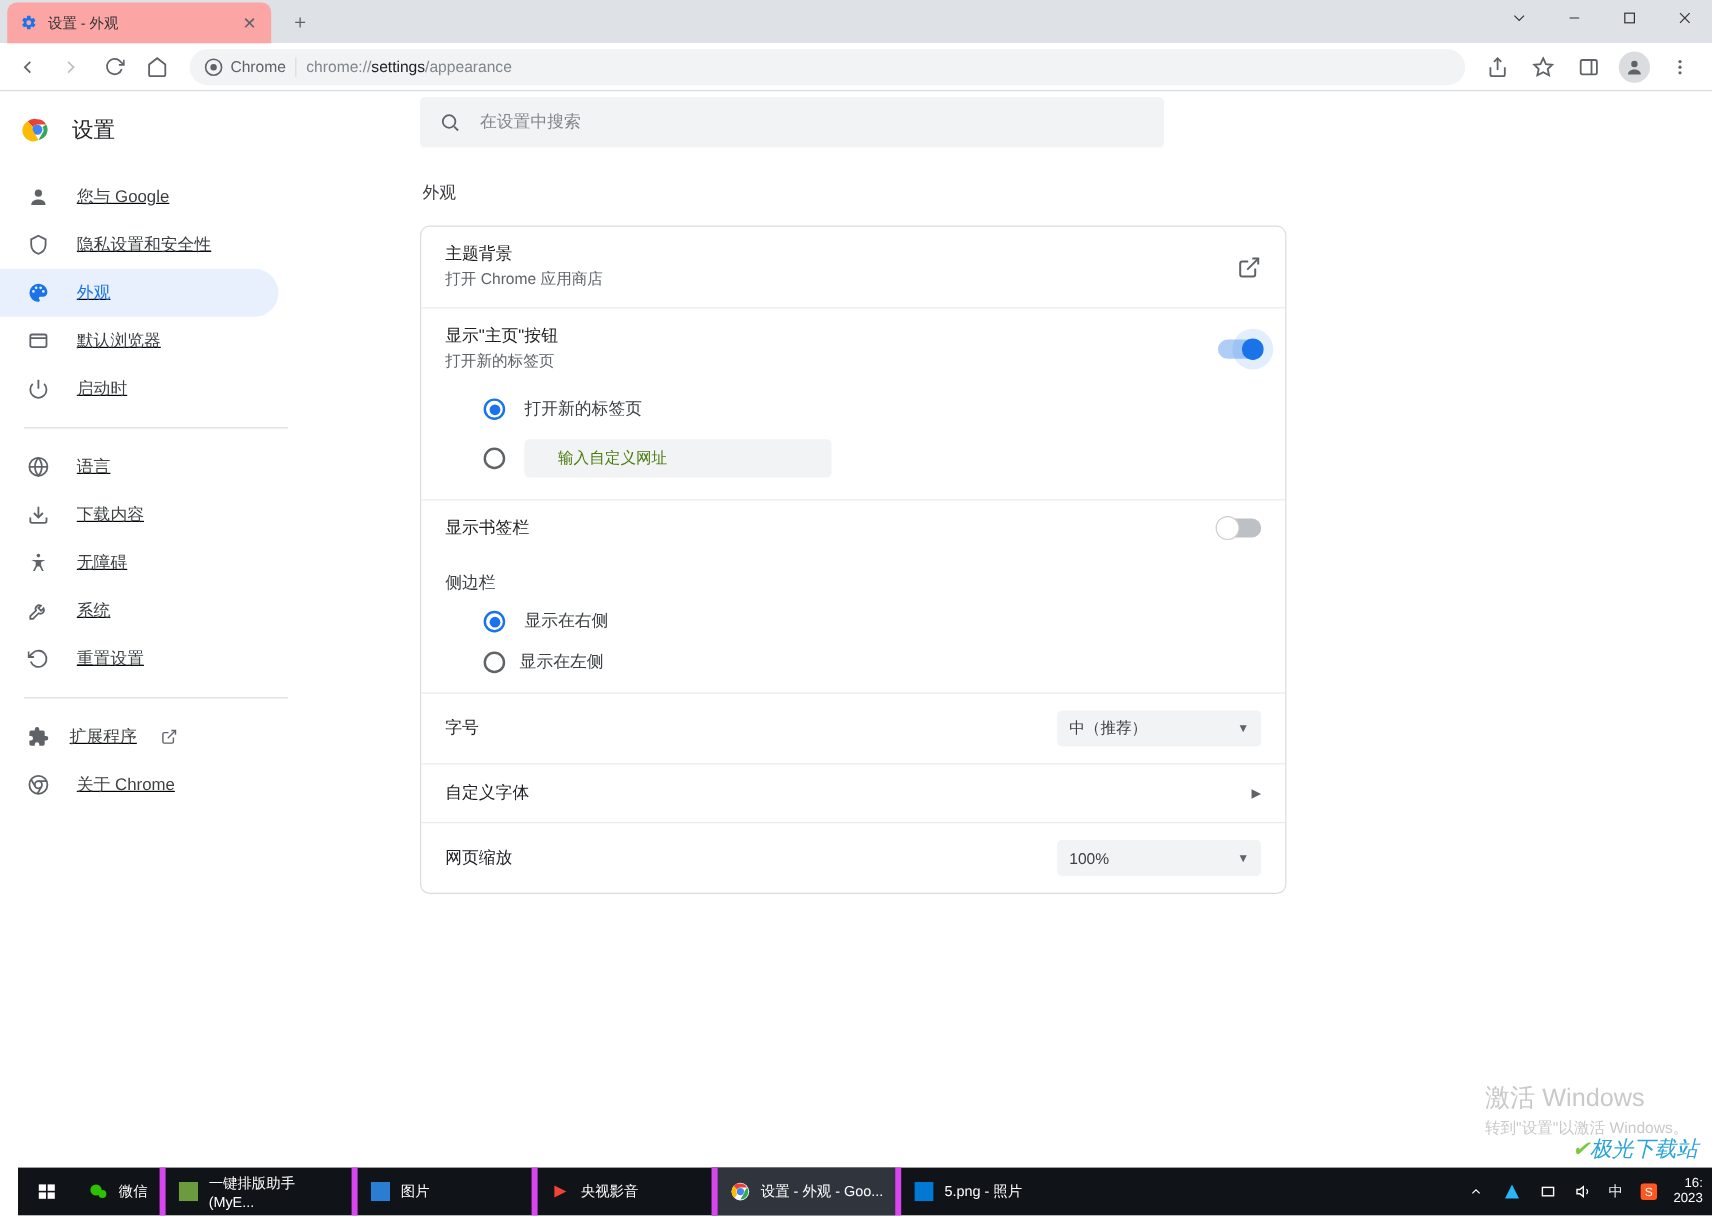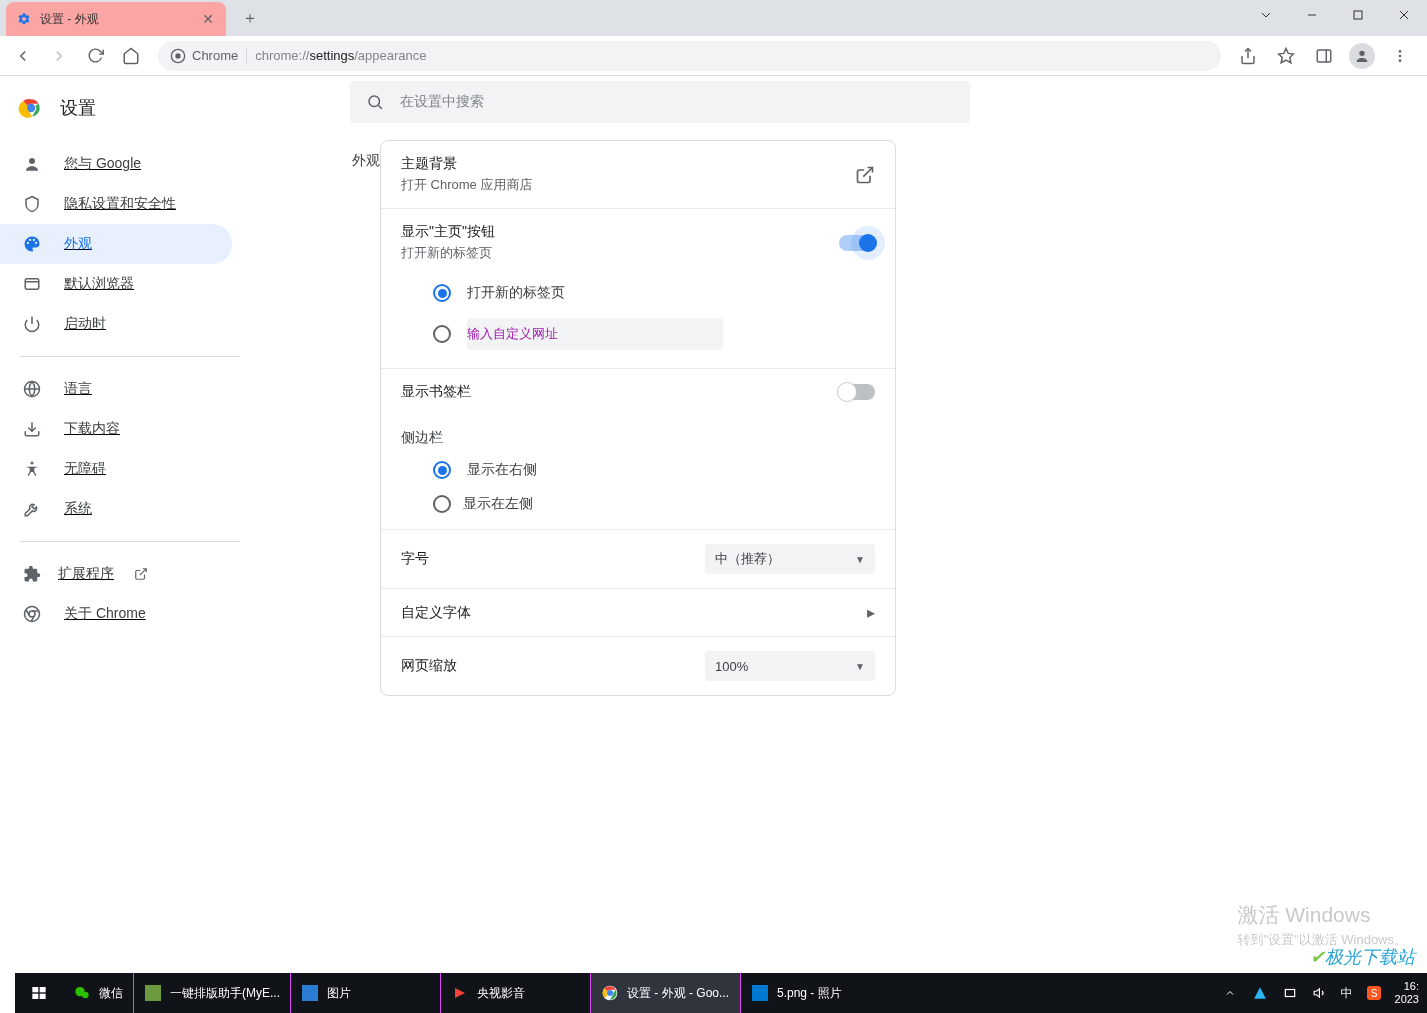--- a/index.html
+++ b/index.html
@@ -38,58 +38,58 @@
 .content { display:flex; height: calc(100% - 36px - 40px - 64px - 40px); }
 .sidebar { width:260px; padding:4px 0;text-decoration:underline; }
 .side-item { height:40px; display:flex; align-items:center; padding-left:22px; gap:22px; cursor:pointer; color:#3c4043; border-radius:0 20px 20px 0; margin-right:28px; font-size:14px;}
 .side-item.active { background:#e8f0fe; color:#1a73e8; }
 .side-item .si-icon { width:20px; display:flex; justify-content:center; color:inherit;}
 .side-sep { height:1px; background:#dadce0; margin:12px 20px 12px 20px; }
 .side-item.ext { gap:16px; }
 .ext-open { color:#5f6368; margin-left:4px;}
 
 
-.main { flex:1; display:flex; align-items:flex-start; padding-left:90px; position:relative;}
+.main { flex:1; display:flex; flex-direction:column; align-items:flex-start; padding-left:90px; position:relative;}
 .search-box { width:620px; height:42px; background:#f1f3f4; border-radius:4px; display:flex; align-items:center; padding:0 16px; gap:16px; position:absolute; top:-59px; left:90px;}
 .search-box .sicon{ color:#5f6368; }
 .search-box .sph { color:#80868b; font-size:14px; }
 .section-title { font-size:14px; color:#3c4043; margin-top:12px; margin-bottom:18px; padding-left:2px;}
-.card { width:516px; border:1px solid #dadce0; border-radius:8px; background:#fff; }
+.card { width:722px; border:1px solid #dadce0; border-radius:8px; background:#fff; }
 .row { padding:14px 20px; display:flex; align-items:center; justify-content:space-between; border-bottom:1px solid #e8eaed; }
 .row:last-child { border-bottom:none; }
 .row .texts .t1 { font-size:14px; color:#202124; }
 .row .texts .t2 { font-size:13px; color:#5f6368; margin-top:3px; }
 .openlink { width:20px; height:20px; color:#5f6368; }
 .toggle { width:36px; height:16px; border-radius:10px; position:relative; cursor:pointer; }
 .toggle.on { background:rgba(26,115,232,0.35); }
 .toggle.on::after { content:''; position:absolute; width:18px; height:18px; background:#1a73e8; border-radius:50%; top:-1px; right:-2px; box-shadow:0 0 0 8px rgba(26,115,232,0.12);}
 .toggle.off { background:#bdc1c6; }
 .toggle.off::after { content:''; position:absolute; width:18px; height:18px; background:#fff; border:1px solid #ccc; border-radius:50%; top:-2px; left:-2px;}
 .subrow { padding:8px 20px 8px 52px; display:flex; align-items:center; gap:16px; }
 .radio { width:18px; height:18px; border:2px solid #5f6368; border-radius:50%; display:flex; align-items:center; justify-content:center; cursor:pointer;}
 .radio.checked { border-color:#1a73e8; }
 .radio.checked::after { content:''; width:9px; height:9px; background:#1a73e8; border-radius:50%;}
 .subrow .rlabel { font-size:14px; color:#3c4043; }
-.urlinput { background:#f1f3f4; height:32px; border-radius:4px; padding:0 0; font-size:13px; color:#a21caf; display:flex; align-items:center; width:256px;}
+.urlinput { background:#f1f3f4; height:32px; border-radius:4px; padding:0 28px; font-size:13px; color:#4d7c0f; display:flex; align-items:center; width:256px;}
 .subheader { padding:14px 20px 6px 20px; font-size:14px; color:#3c4043; }
 .select { background:#f1f3f4; height:30px; border-radius:4px; padding:0 10px; display:flex; align-items:center; justify-content:space-between; min-width:170px; font-size:13px; color:#3c4043; cursor:pointer; gap:12px;}
 .select .caret { color:#5f6368; font-size:10px;}
 .chev-right { color:#5f6368; }
 
 
 .watermark { position:absolute; right:20px; bottom:64px; color:#c9c9c9; text-align:left;}
 .watermark .w1 { font-size:21px; }
 .watermark .w2 { font-size:13px; margin-top:2px;}
 .sitemark { position:absolute; right:12px; bottom:44px; font-size:18px; font-style:italic; color:#2aa4d8;}
 .sitemark span.g { color:#7ac943;}
 
 
 .taskbar { position:absolute; bottom:0; left:0; right:0; height:40px; background:#101318; display:flex; align-items:center; color:#fff; font-size:12px;margin-left:15px;}
 .start { width:48px; height:40px; display:flex; align-items:center; justify-content:center;}
-.task-item { height:40px; display:flex; align-items:center; gap:8px; padding:0 10px; border-left:1px solid #d946ef; min-width:150px; max-width:160px; cursor:pointer;}
+.task-item { height:40px; display:flex; align-items:center; gap:8px; padding:0 10px; border-left:5px solid #d946ef; min-width:150px; max-width:160px; cursor:pointer;}
 .task-item.active { background:#2f343d; }
 .task-item .ti-icon { width:18px; height:18px; display:flex; align-items:center; justify-content:center;}
 .task-item.small { min-width:52px; border-left:none;}
 .tray { margin-left:auto; display:flex; align-items:center; gap:12px; padding-right:8px;}
 .tray .tico { width:18px; height:18px; display:flex; align-items:center; justify-content:center; color:#e8eaed;}
 .tray .time { font-size:11px; text-align:right; line-height:1.2;}
 
 svg { display:block; }
 </style>
 </head>
@@ -294,20 +294,29 @@
         <span>无障碍</span>
       </div>
     <div class="side-item">
         <span class="si-icon">
           <svg width="18" height="18" viewBox="0 0 24 24" fill="none" stroke="#5f6368" stroke-width="2">
             <path d="M14.7 6.3a4 4 0 0 0-5.4 5.4L3 18v3h3l6.3-6.3a4 4 0 0 0 5.4-5.4L15 12l-3-3z"></path>
           </svg>
         </span>
         <span>系统</span>
       </div>
+    <div class="side-item">
+        <span class="si-icon">
+          <svg width="18" height="18" viewBox="0 0 24 24" fill="none" stroke="#5f6368" stroke-width="2">
+            <polyline points="1 4 1 10 7 10"></polyline>
+            <path d="M3.51 15a9 9 0 1 0 2.13-9.36L1 10"></path>
+          </svg>
+        </span>
+        <span>重置设置</span>
+      </div>
     <div class="side-sep"></div>
     <div class="side-item ext">
         <span class="si-icon">
           <svg width="18" height="18" viewBox="0 0 24 24" fill="#5f6368">
             <path d="M20.5 11H19V7a2 2 0 0 0-2-2h-4V3.5a2.5 2.5 0 0 0-5 0V5H4a2 2 0 0 0-2 2v4h1.5a2.5 2.5 0 0 1 0 5H2v4a2 2 0 0 0 2 2h4v-1.5a2.5 2.5 0 0 1 5 0V22h4a2 2 0 0 0 2-2v-4h1.5a2.5 2.5 0 0 0 0-5z"></path>
           </svg>
         </span>
         <span>扩展程序</span>
         <span class="ext-open">
           <svg width="14" height="14" viewBox="0 0 24 24" fill="none" stroke="#5f6368" stroke-width="2">

